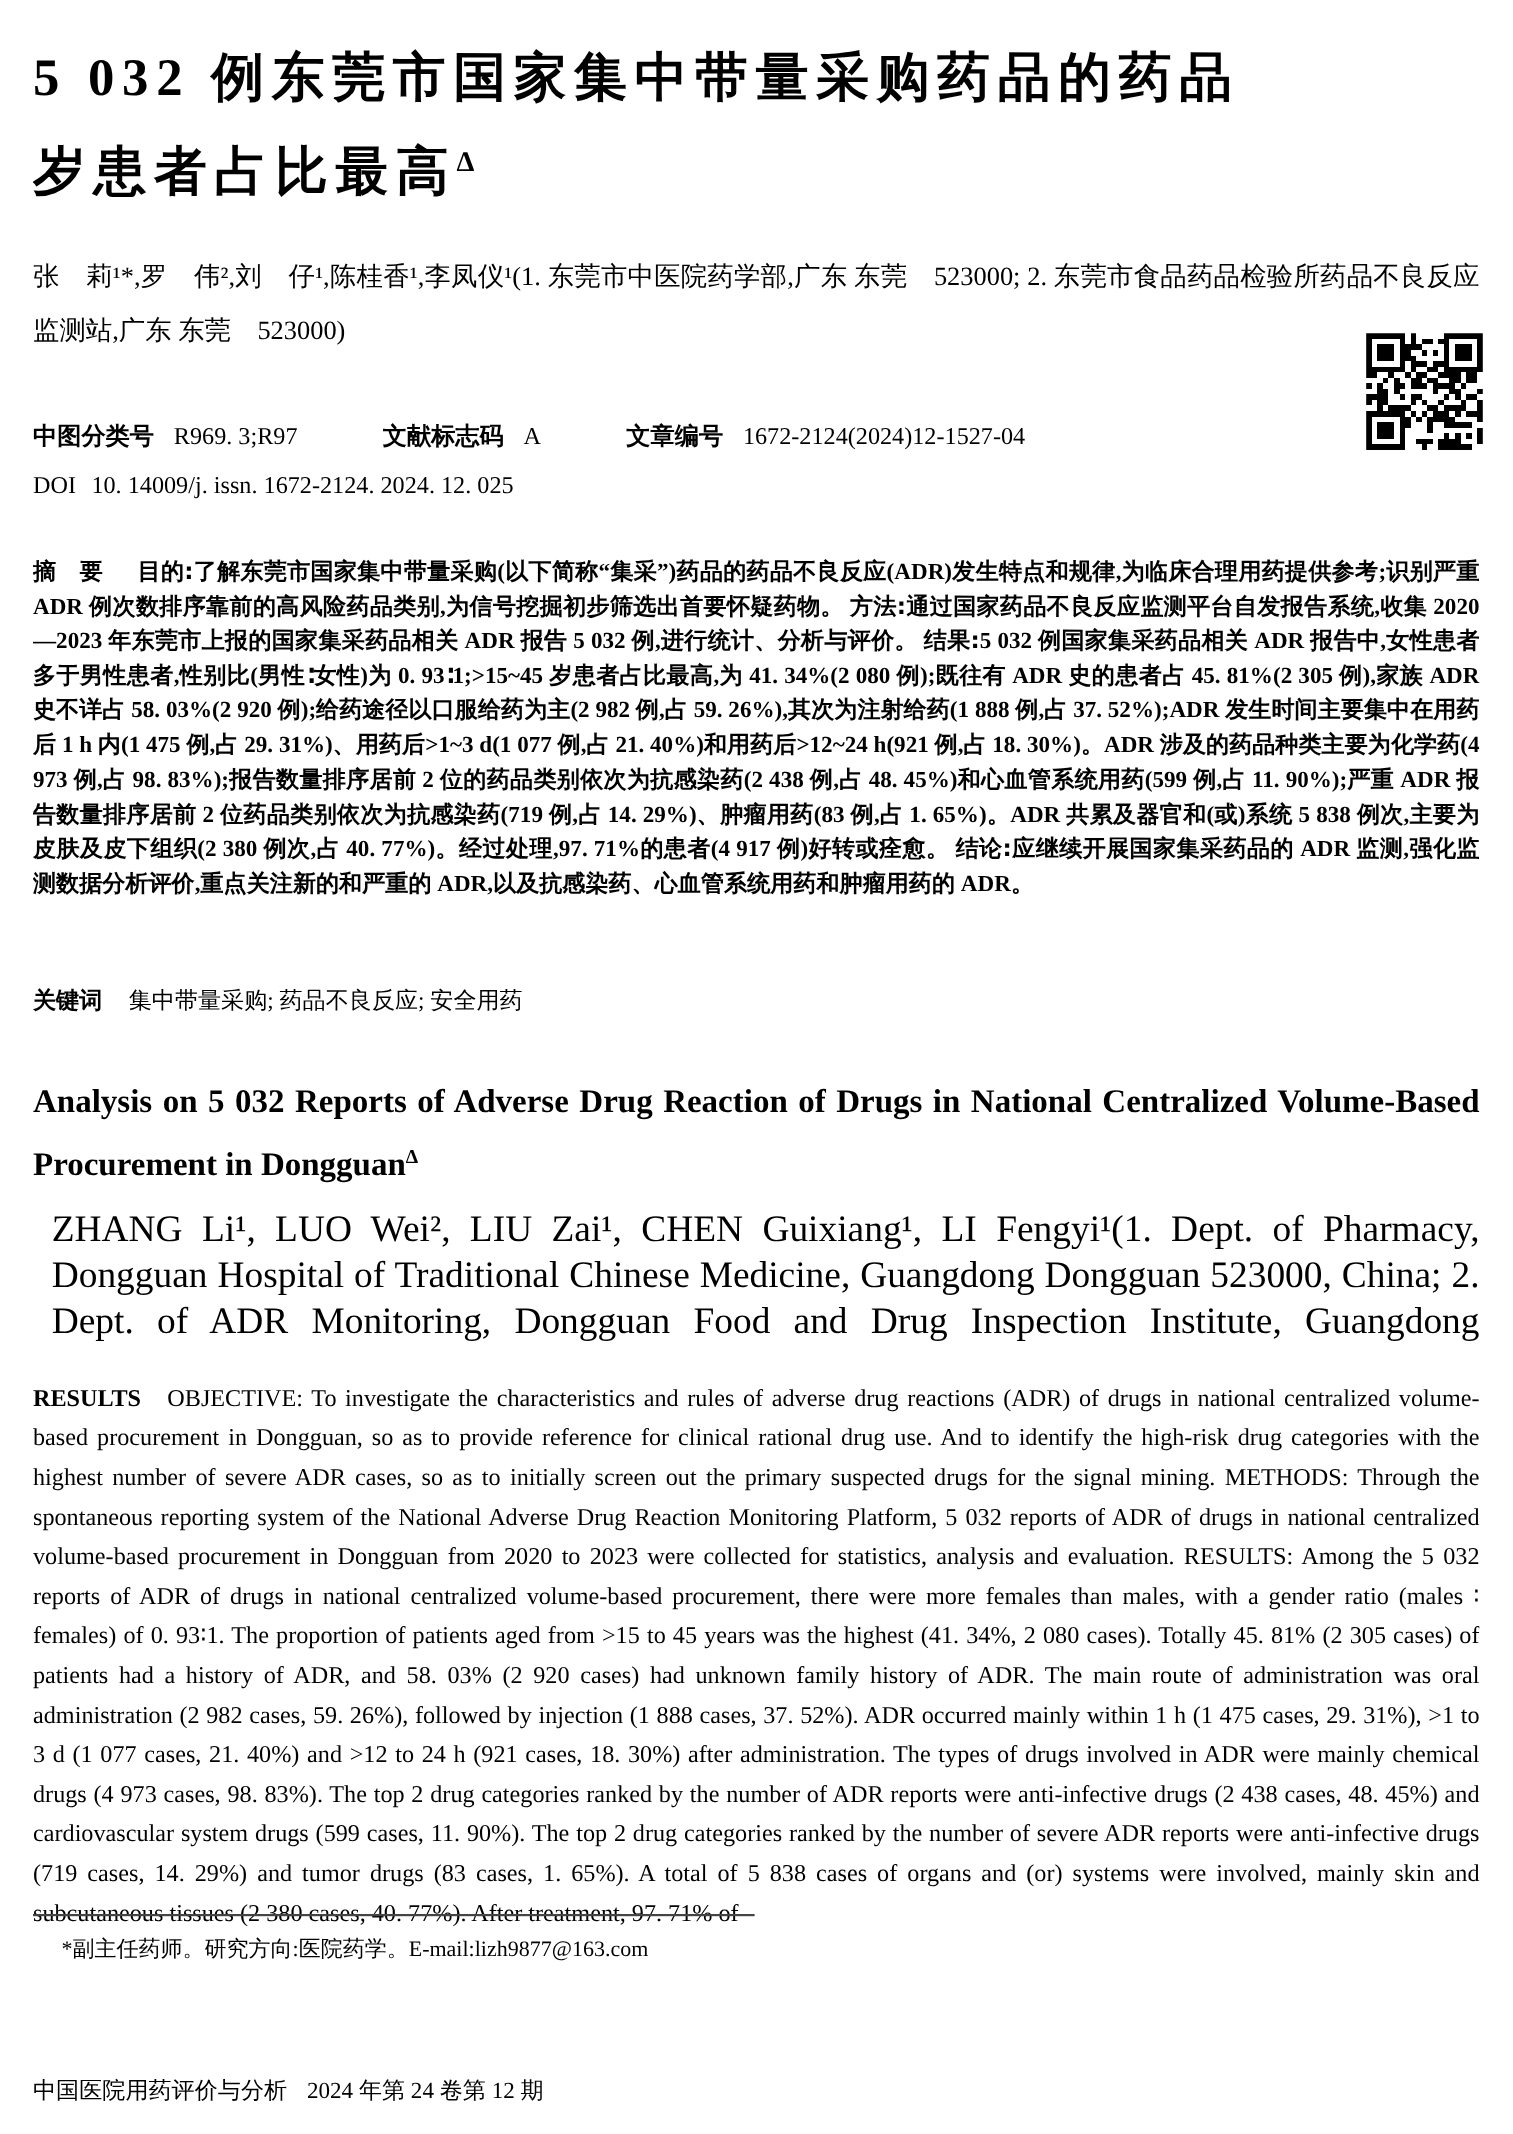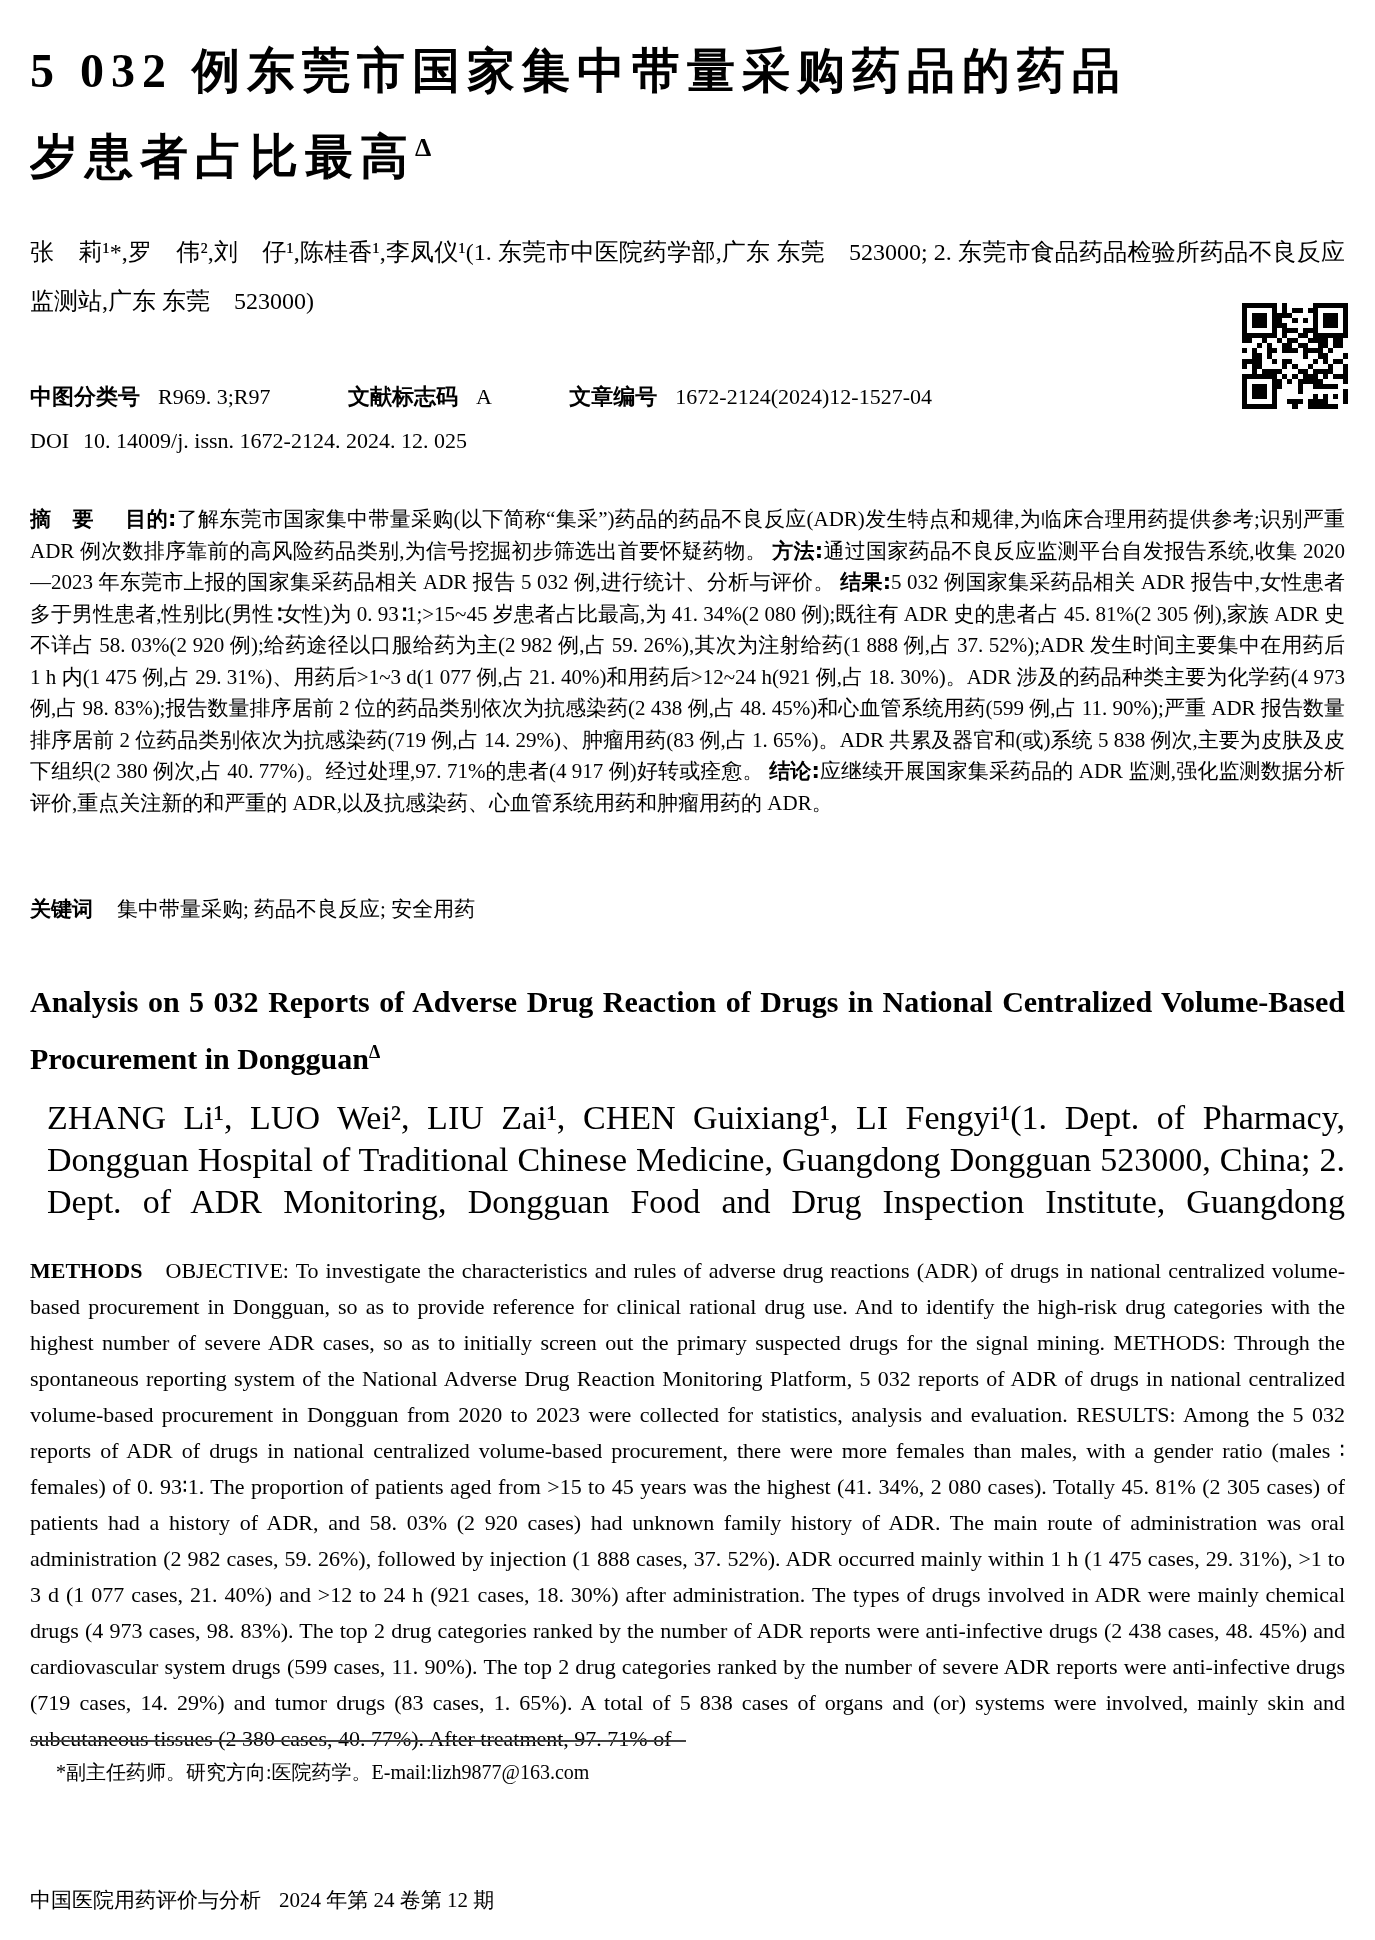--- a/index.html
+++ b/index.html
@@ -8,21 +8,21 @@
   .title-zh{margin:0;font-size:48px;font-weight:bold;line-height:86px;letter-spacing:7px;font-family:"Liberation Serif","DejaVu Serif",serif;height:176px;overflow:hidden;}
   .title-zh sup{font-size:26px;letter-spacing:0;}
   .authors-zh{margin:24px 0 0 0;font-size:24px;line-height:49px;height:100px;overflow:hidden;text-align:justify;}
   .meta{margin-top:54px;font-size:22px;}
   .meta .mi{margin-right:72px;white-space:nowrap;}
   .hei{font-family:"DejaVu Sans","Liberation Sans",sans-serif;font-weight:bold;}
   .meta .val{margin-left:18px;}
   .doi{margin-top:16px;font-size:22px;}
   .doi .val{margin-left:14px;}
   .qr{position:absolute;left:1242px;top:303px;width:106px;height:106px;}
-  .abs-zh{margin:50px 0 0 0;font-size:21px;line-height:31.5px;text-align:justify;height:388px;overflow:hidden;}
+  .abs-zh{margin:50px 0 0 0;font-size:21px;line-height:31.5px;text-align:justify;height:388px;overflow:hidden;font-weight:bold;}
   .abs-zh .lbl{margin-right:26px;}
   .abs-zh b,.kw b{font-family:"DejaVu Sans","Liberation Sans",sans-serif;}
   .kw{margin:2px 0 0 0;font-size:21px;line-height:31px;height:33px;overflow:hidden;}
   .kw b{margin-right:24px;}
   .title-en{margin:46px 0 0 0;font-size:30px;font-weight:bold;line-height:57px;height:116px;overflow:hidden;text-align:justify;}
   .title-en sup{font-size:18px;}
   .authors-en{margin:8px 0 0 17px;font-size:34px;line-height:42px;height:128px;overflow:hidden;text-align:justify;}
   .abs-en{margin:28px 0 0 0;font-size:22px;line-height:36px;text-align:justify;height:600px;overflow:hidden;}
   .abs-en b{font-family:"Liberation Serif","DejaVu Serif",serif;}
   .abs-en .lbl0{margin-right:16px;}
@@ -218,21 +218,21 @@
     <b>关键词</b><span>集中带量采购; 药品不良反应; 安全用药</span>
   </p>
 
   <h2 class="title-en">
     <span>Analysis on 5 032 Reports of Adverse Drug Reaction of Drugs in National Centralized Volume-Based Procurement in Dongguan</span><sup>Δ</sup>
   </h2>
 
   <p class="authors-en">ZHANG Li¹, LUO Wei², LIU Zai¹, CHEN Guixiang¹, LI Fengyi¹(1. Dept.  of Pharmacy, Dongguan Hospital of Traditional Chinese Medicine, Guangdong Dongguan 523000, China; 2. Dept.  of ADR Monitoring, Dongguan Food and Drug Inspection Institute, Guangdong Dongguan 523000, China)</p>
 
   <p class="abs-en">
-    <b class="lbl0">METHODS</b>
+    <b class="lbl0">RESULTS</b>
     <span>OBJECTIVE:</span> <span>To investigate the characteristics and rules of adverse drug reactions (ADR) of drugs in national centralized volume-based procurement in Dongguan, so as to provide reference for clinical rational drug use. And to identify the high-risk drug categories with the highest number of severe ADR cases, so as to initially screen out the primary suspected drugs for the signal mining.</span>
     <span>METHODS:</span> <span>Through the spontaneous reporting system of the National Adverse Drug Reaction Monitoring Platform, 5 032 reports of ADR of drugs in national centralized volume-based procurement in Dongguan from 2020 to 2023 were collected for statistics, analysis and evaluation.</span>
     <span>RESULTS:</span> <span>Among the 5 032 reports of ADR of drugs in national centralized volume-based procurement, there were more females than males, with a gender ratio (males ∶ females) of 0. 93∶1. The proportion of patients aged from &gt;15 to 45 years was the highest (41. 34%, 2 080 cases). Totally 45. 81% (2 305 cases) of patients had a history of ADR, and 58. 03% (2 920 cases) had unknown family history of ADR. The main route of administration was oral administration (2 982 cases, 59. 26%), followed by injection (1 888 cases, 37. 52%). ADR occurred mainly within 1 h (1 475 cases, 29. 31%), &gt;1 to 3 d (1 077 cases, 21. 40%) and &gt;12 to 24 h (921 cases, 18. 30%) after administration. The types of drugs involved in ADR were mainly chemical drugs (4 973 cases, 98. 83%). The top 2 drug categories ranked by the number of ADR reports were anti-infective drugs (2 438 cases, 48. 45%) and cardiovascular system drugs (599 cases, 11. 90%). The top 2 drug categories ranked by the number of severe ADR reports were anti-infective drugs (719 cases, 14. 29%) and tumor drugs (83 cases, 1. 65%). A total of 5 838 cases of organs and (or) systems were involved, mainly skin and subcutaneous tissues (2 380 cases, 40. 77%). After treatment, 97. 71% of</span>
   </p>
 
   <div class="fnblock">
     <div class="fnrule"></div>
     <p class="fn">*副主任药师。研究方向:医院药学。E-mail:lizh9877@163.com</p>
   </div>
 

